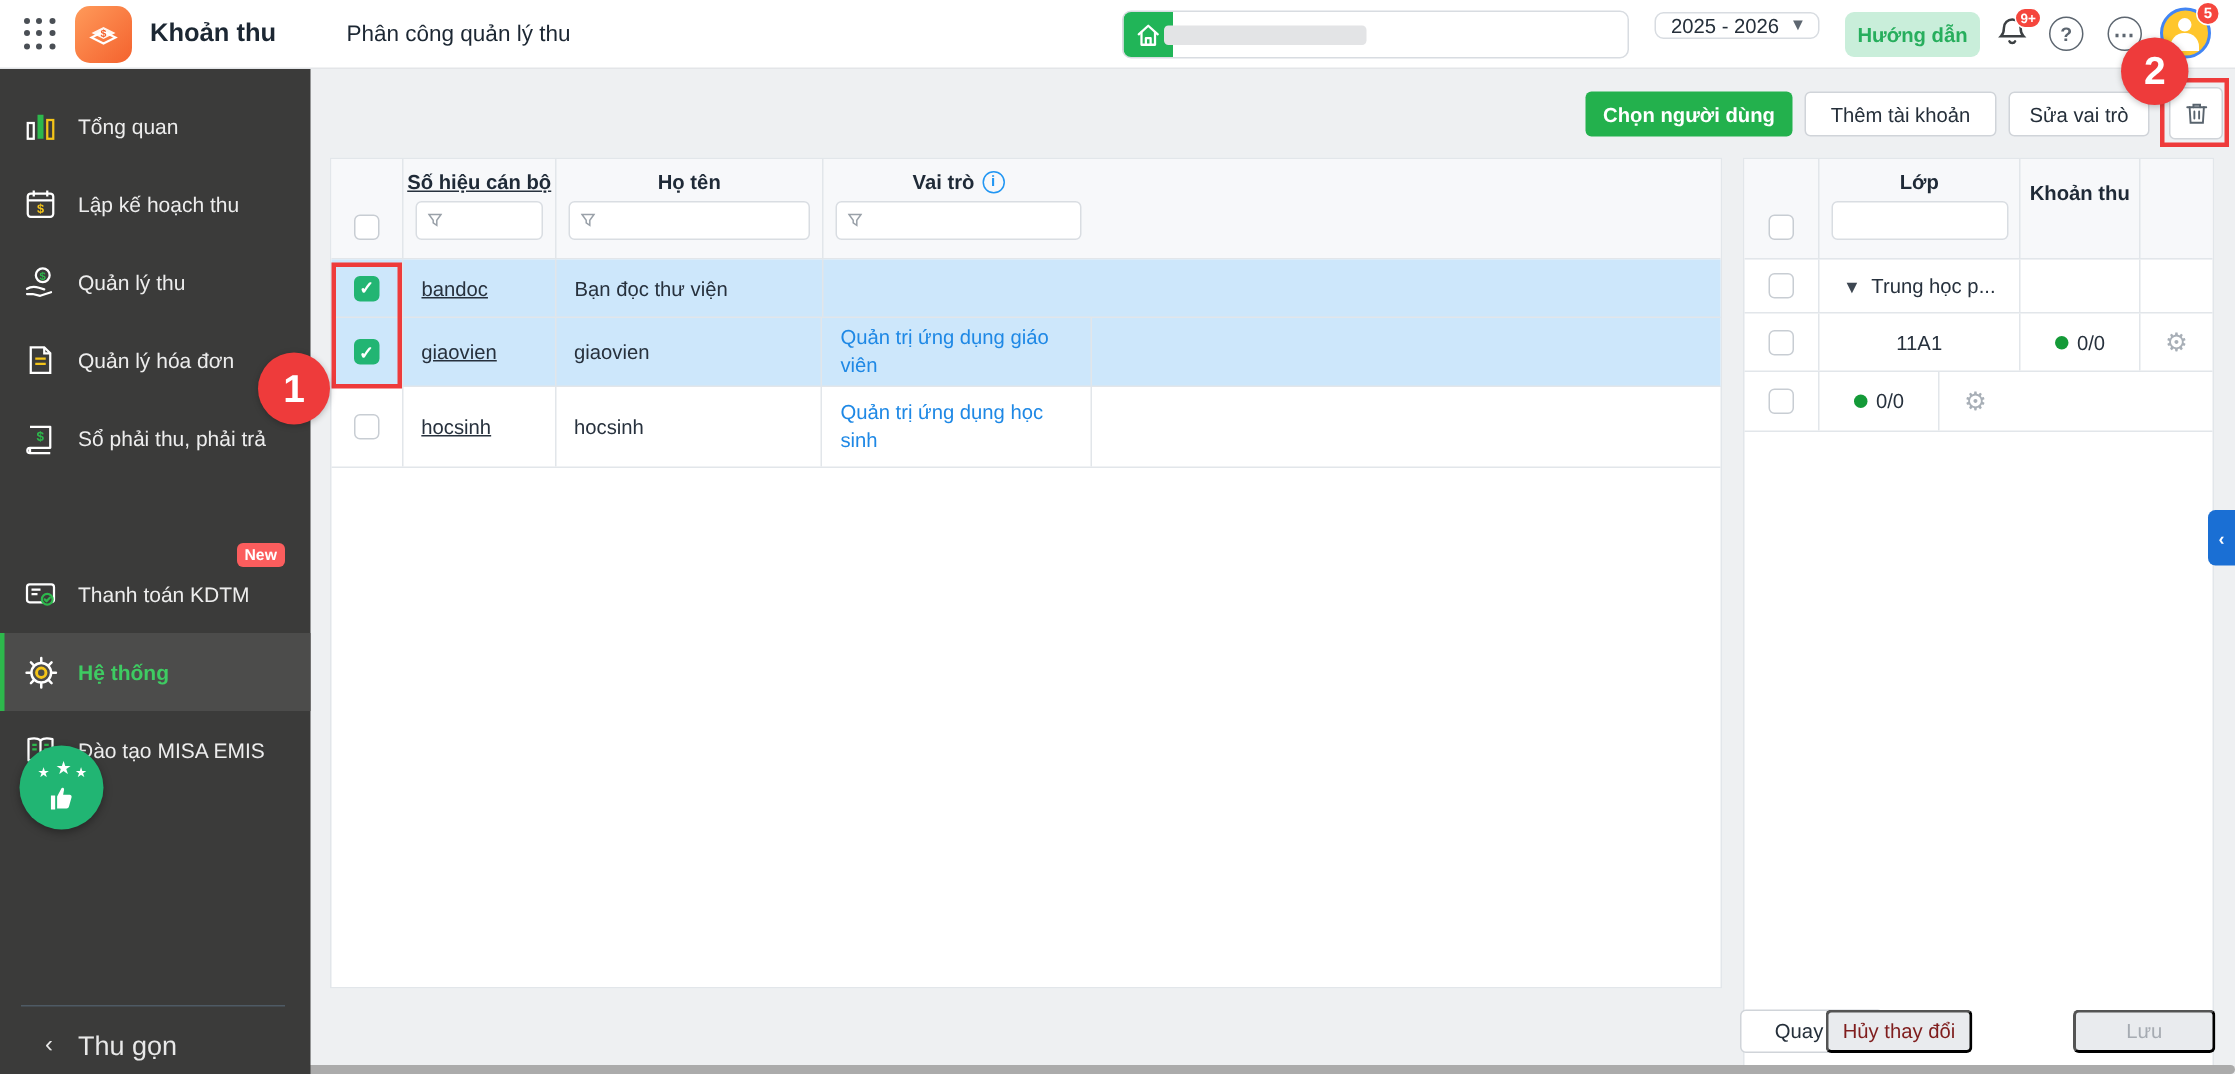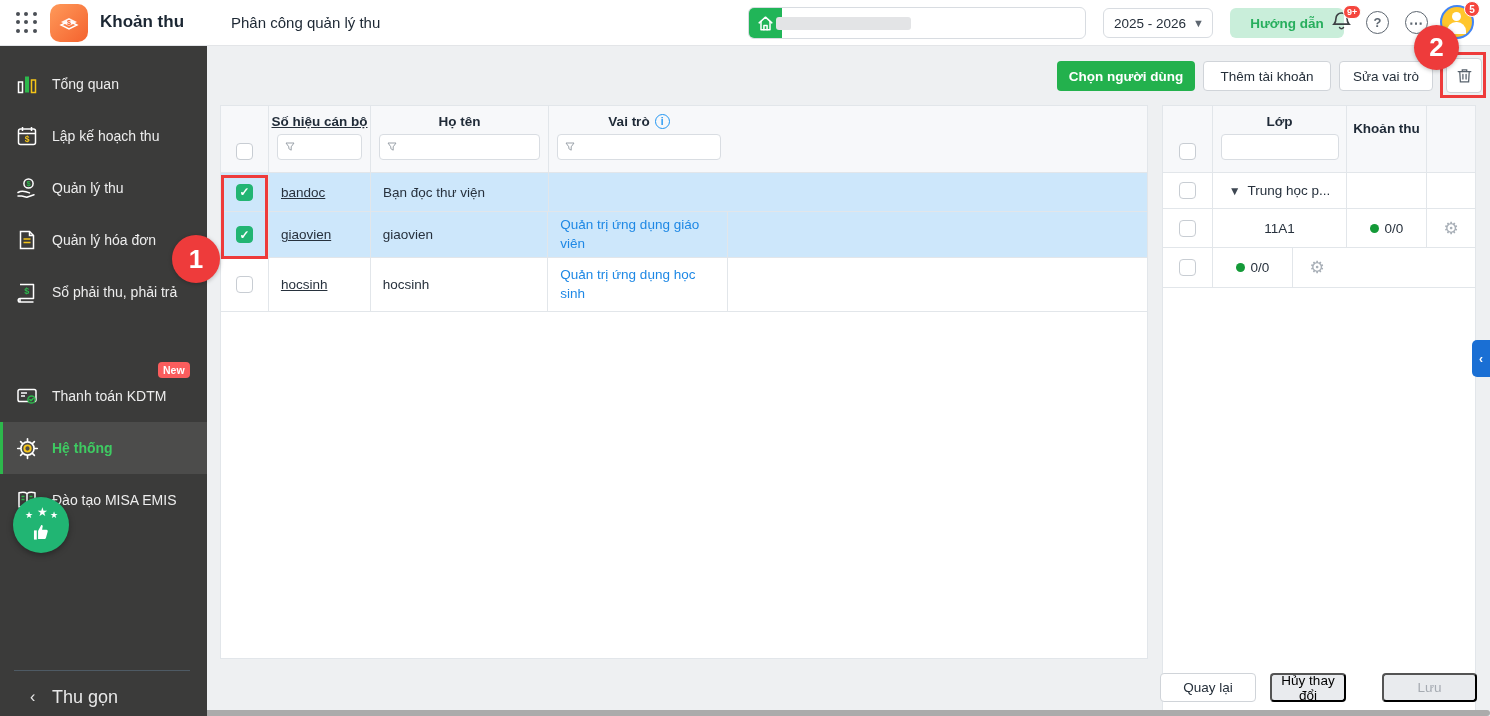--- a/index.html
+++ b/index.html
@@ -8,23 +8,23 @@
   
   #header { position:absolute; left:0; top:0; width:1490px; height:46px; background:#ffffff; border-bottom:1px solid #e3e5e8; z-index:5; }
   #grid-icon { position:absolute; left:16px; top:12px; width:22px; height:22px; display:grid; grid-template-columns:repeat(3,1fr); gap:3px; cursor:pointer; }
   #grid-icon i { width:4px; height:4px; border-radius:50%; background:#4a4f55; }
   #app-logo { position:absolute; left:50px; top:4px; width:38px; height:38px; border-radius:10px; background:linear-gradient(135deg,#ff9a5a,#f4622e); display:flex; align-items:center; justify-content:center; }
   #app-title { position:absolute; left:100px; top:12px; font-size:17px; font-weight:bold; color:#1c2733; }
   #page-title { position:absolute; left:231px; top:14px; font-size:15px; color:#1c2733; }
   #school-bar { position:absolute; left:748px; top:7px; width:338px; height:32px; border:1px solid #d8dce1; border-radius:6px; background:#fff; overflow:hidden; }
   #school-home { position:absolute; left:0; top:0; width:33px; height:30px; background:#21b558; display:flex; align-items:center; justify-content:center; }
   #school-redact { position:absolute; left:27px; top:9px; width:135px; height:13px; border-radius:3px; background:#e3e4e6; }
-  #year-select { position:absolute; left:1103px; top:8px; width:110px; height:30px; border:1px solid #d8dce1; border-radius:6px; background:#fff; display:flex; align-items:center; padding:0 8px 0 10px; font-size:13.5px; color:#252f3a; cursor:pointer; }
+  #year-select { position:absolute; left:1103px; top:8px; width:110px; height:18px; border:1px solid #d8dce1; border-radius:6px; background:#fff; display:flex; align-items:center; padding:0 8px 0 10px; font-size:13.5px; color:#252f3a; cursor:pointer; }
   #year-select .chev { margin-left:auto; color:#5d6670; font-size:11px; }
-  #guide-btn { position:absolute; left:1230px; top:8px; width:114px; height:30px; border:none; border-radius:6px; background:#c9eeda; color:#27ae5d; font-size:13.5px; font-weight:bold; cursor:pointer; }
+  #guide-btn { position:absolute; left:1230px; top:8px; width:90px; height:30px; border:none; border-radius:6px; background:#c9eeda; color:#27ae5d; font-size:13.5px; font-weight:bold; cursor:pointer; }
   #bell-wrap { position:absolute; left:1330px; top:9px; width:26px; height:26px; cursor:pointer; }
   #bell-badge { position:absolute; left:13px; top:-4px; min-width:17px; height:14px; padding:0 3px; border-radius:8px; background:#f5463d; color:#fff; font-size:9px; font-weight:bold; display:flex; align-items:center; justify-content:center; border:1.5px solid #fff; }
   .round-icon { position:absolute; top:11px; width:23px; height:23px; border:1.7px solid #5d6670; border-radius:50%; color:#5d6670; display:flex; align-items:center; justify-content:center; font-size:13px; font-weight:bold; cursor:pointer; background:#fff; }
   #help-icon { left:1366px; }
   #more-icon { left:1405px; font-size:14px; letter-spacing:1px; }
   #avatar { position:absolute; left:1440px; top:5px; width:34px; height:34px; border-radius:50%; background:#ffc62c; border:2.5px solid #4285f4; cursor:pointer; }
   #avatar .head { position:absolute; left:10px; top:5px; width:9px; height:9px; border-radius:50%; background:#fff; }
   #avatar .body { position:absolute; left:5px; top:15px; width:19px; height:12px; border-radius:9px 9px 0 0; background:#fff; }
   #avatar-badge { position:absolute; left:22px; top:-6px; width:16px; height:16px; border-radius:50%; background:#f5463d; color:#fff; font-size:10px; font-weight:bold; display:flex; align-items:center; justify-content:center; border:1.5px solid #fff; }
 
@@ -78,21 +78,21 @@
   .cc0{width:50px; justify-content:center;} .cc1{width:134px; justify-content:center;} .cc2{width:80px; justify-content:center;} .cc3{width:48px; justify-content:center;}
   .thead-row .cc1{align-items:center;} .thead-row .cc2{align-items:center; justify-content:flex-start;}
   .khoanthu-title { margin-top:14px; font-size:13.5px; font-weight:bold; color:#1f2a37; text-align:center; line-height:1.3; }
 
   
   #panel-tab { position:absolute; left:1472px; top:340px; width:18px; height:37px; background:#1a6fd4; border-radius:5px 0 0 5px; color:#fff; display:flex; align-items:center; justify-content:center; font-size:12px; font-weight:bold; cursor:pointer; z-index:6; }
 
   
   .fbtn { position:absolute; top:673px; height:29px; border-radius:4px; font-size:13.5px; display:flex; align-items:center; justify-content:center; }
   #btn-back { left:1160px; width:96px; background:#fff; border:1px solid #d0d4d9; color:#252f3a; cursor:pointer; }
-  #btn-cancel { left:1270px; width:76px; background:#e9ebee; color:#000000; cursor:default; }
+  #btn-cancel { left:1217px; width:98px; background:#e9ebee; color:#7f1d1d; cursor:default; }
   #btn-save { left:1382px; width:95px; background:#e9ebee; color:#a6abb2; cursor:default;text-align:center; }
 
   
   #hscroll { position:absolute; left:0; top:710px; width:1490px; height:6px; background:#ababab; border-radius:3px; }
 
   
   .ann-rect { position:absolute; border:3px solid #ee3b3b; z-index:7; pointer-events:none; }
   #ann-rect-1 { left:221px; top:175px; width:47px; height:84px; }
   #ann-rect-2 { left:1440px; top:52px; width:46px; height:46px; }
   .ann-circle { position:absolute; width:48px; height:48px; border-radius:50%; background:#ee3b3b; color:#fff; font-size:26px; font-weight:bold; display:flex; align-items:center; justify-content:center; z-index:8; box-shadow:0 1px 4px rgba(0,0,0,.25); pointer-events:none; }

